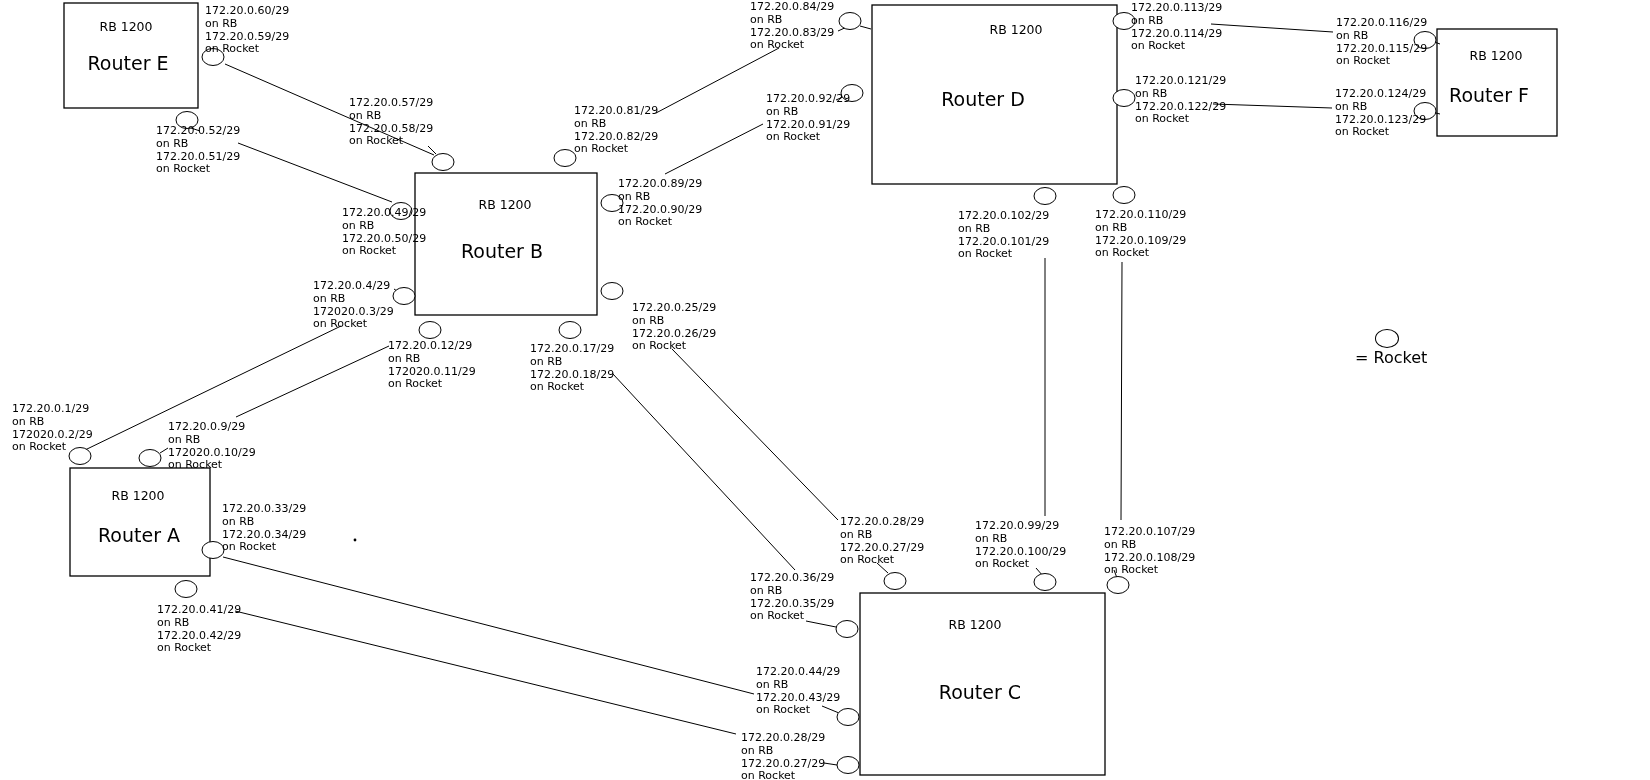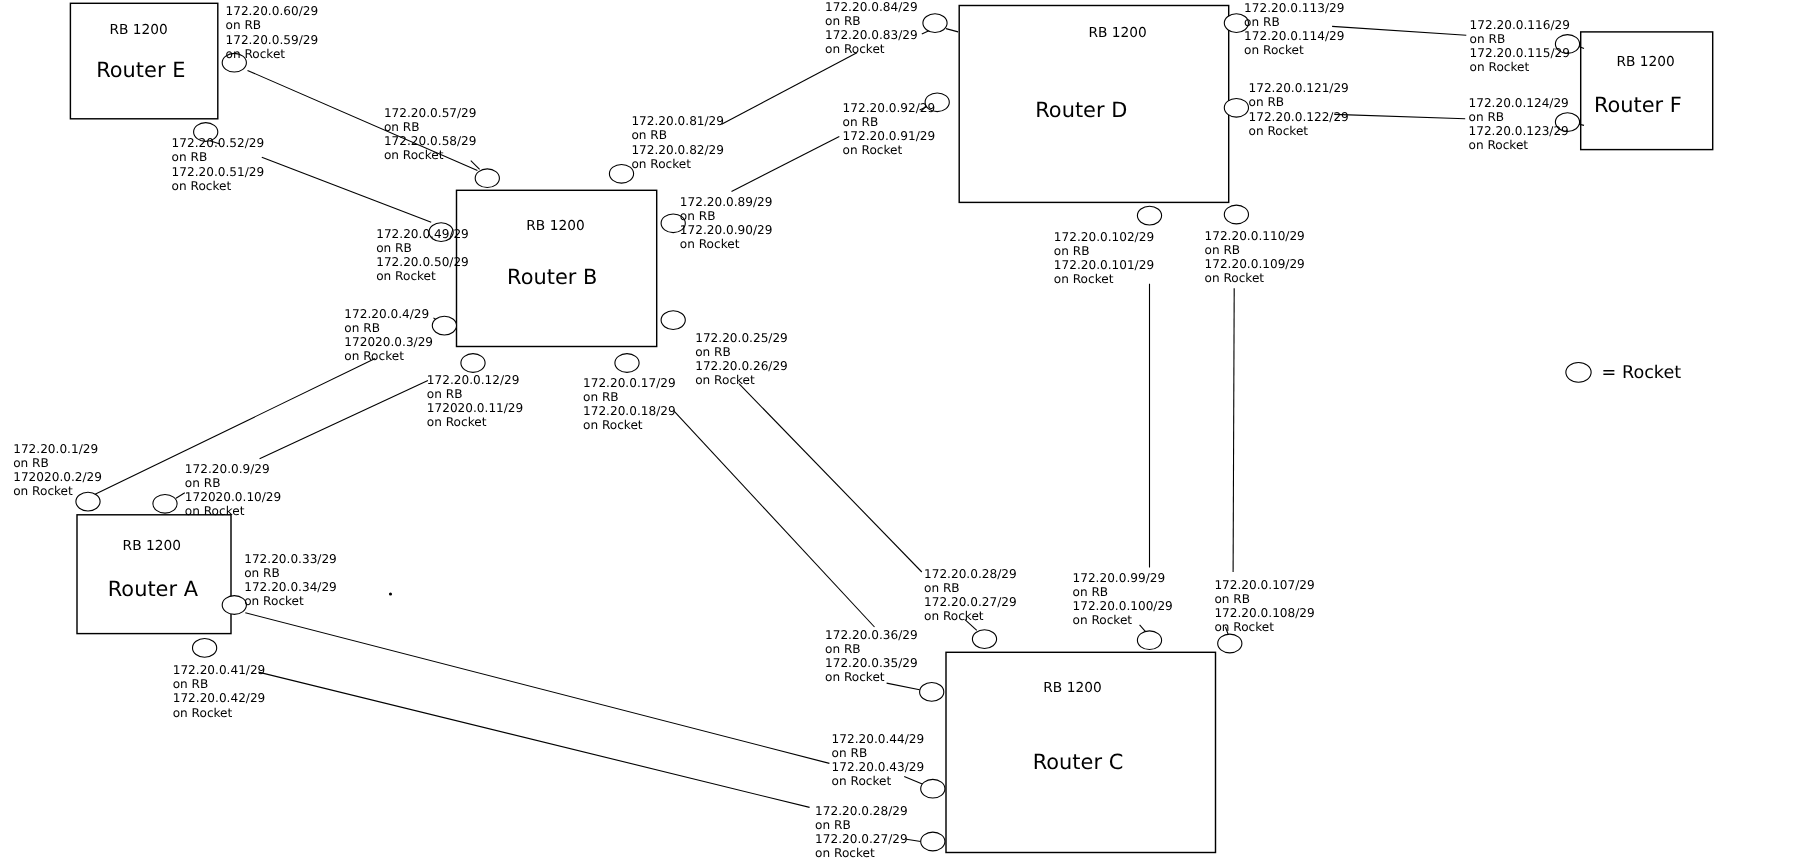--- a/index.html
+++ b/index.html
@@ -114,17 +114,17 @@
       <text x="1131" y="11" font-size="11" fill="#000000"><tspan x="1131" dy="0">172.20.0.113/29</tspan><tspan x="1131" dy="12.8">on RB</tspan><tspan x="1131" dy="12.8">172.20.0.114/29</tspan><tspan x="1131" dy="12.8">on Rocket</tspan></text>
       <text x="1135" y="84" font-size="11" fill="#000000"><tspan x="1135" dy="0">172.20.0.121/29</tspan><tspan x="1135" dy="12.8">on RB</tspan><tspan x="1135" dy="12.8">172.20.0.122/29</tspan><tspan x="1135" dy="12.8">on Rocket</tspan></text>
       <text x="1336" y="26" font-size="11" fill="#000000"><tspan x="1336" dy="0">172.20.0.116/29</tspan><tspan x="1336" dy="12.8">on RB</tspan><tspan x="1336" dy="12.8">172.20.0.115/29</tspan><tspan x="1336" dy="12.8">on Rocket</tspan></text>
       <text x="1335" y="97" font-size="11" fill="#000000"><tspan x="1335" dy="0">172.20.0.124/29</tspan><tspan x="1335" dy="12.8">on RB</tspan><tspan x="1335" dy="12.8">172.20.0.123/29</tspan><tspan x="1335" dy="12.8">on Rocket</tspan></text>
       <text x="840" y="525" font-size="11" fill="#000000"><tspan x="840" dy="0">172.20.0.28/29</tspan><tspan x="840" dy="12.8">on RB</tspan><tspan x="840" dy="12.8">172.20.0.27/29</tspan><tspan x="840" dy="12.8">on Rocket</tspan></text>
       <text x="750" y="581" font-size="11" fill="#000000"><tspan x="750" dy="0">172.20.0.36/29</tspan><tspan x="750" dy="12.8">on RB</tspan><tspan x="750" dy="12.8">172.20.0.35/29</tspan><tspan x="750" dy="12.8">on Rocket</tspan></text>
       <text x="756" y="675" font-size="11" fill="#000000"><tspan x="756" dy="0">172.20.0.44/29</tspan><tspan x="756" dy="12.8">on RB</tspan><tspan x="756" dy="12.8">172.20.0.43/29</tspan><tspan x="756" dy="12.8">on Rocket</tspan></text>
       <text x="741" y="741" font-size="11" fill="#000000"><tspan x="741" dy="0">172.20.0.28/29</tspan><tspan x="741" dy="12.8">on RB</tspan><tspan x="741" dy="12.8">172.20.0.27/29</tspan><tspan x="741" dy="12.8">on Rocket</tspan></text>
       <circle cx="355" cy="540" r="1.4" fill="#000000"></circle>
     </svg>
-  <div class="legend" style="left: 1423px; top: 329px;">
+  <div class="legend" style="left: 1346px; top: 329px; flex-direction: column;">
     <span class="legend-ellipse"></span>
     <span class="legend-text">= Rocket</span>
   </div>
 </div>
 
 </body></html>

